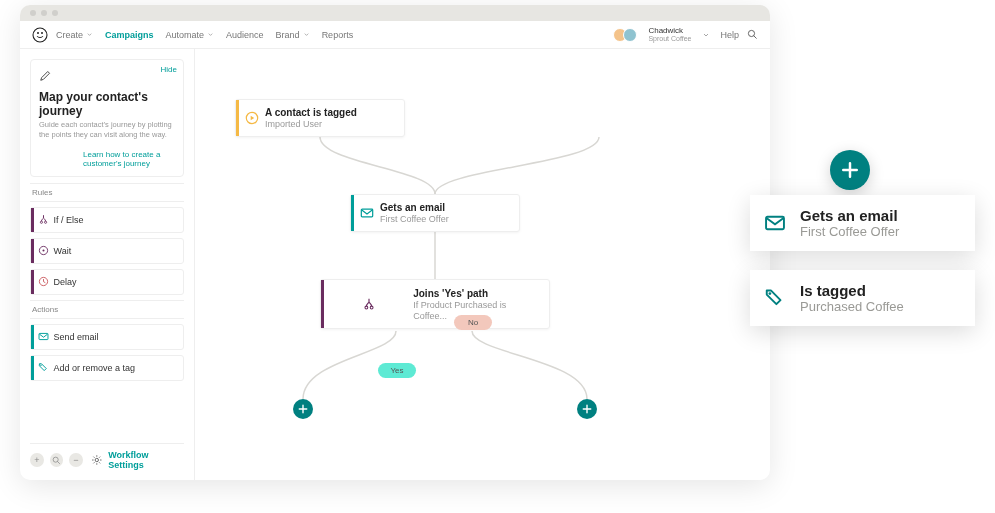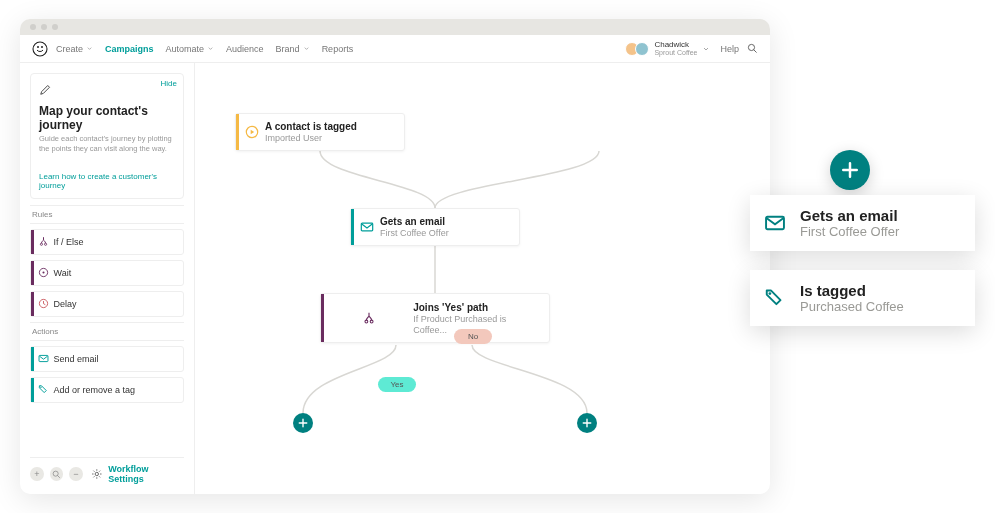--- a/index.html
+++ b/index.html
@@ -1,41 +1,41 @@
 <!DOCTYPE html>
 <html><head>
 <meta charset="utf-8">
 <style>
   * { box-sizing: border-box; margin: 0; padding: 0; font-family: -apple-system, BlinkMacSystemFont, "Segoe UI", Helvetica, Arial, sans-serif; }
   body { background: #fff; width: 995px; height: 513px; position: relative; overflow: hidden; }
 
   
   .window {
-    position: absolute; left: 20px; top: 19px; width: 750px; height: 475px;
+    position: absolute; left: 20px; top: 5px; width: 750px; height: 475px;
     background: #fff; border-radius: 10px;
     box-shadow: 0 6px 30px rgba(0,0,0,0.10);
     overflow: hidden;
   }
   .chrome-bar {
     height: 16px; background: #e7e6e2; display: flex; align-items: center;
     padding-left: 10px; gap: 5px;
   }
   .chrome-dot { width: 6px; height: 6px; border-radius: 50%; background: #d0cfcb; }
 
   
   .topnav {
     display: flex; align-items: center; height: 28px; padding: 0 12px;
     border-bottom: 1px solid #eee; font-size: 9px; color: #777;
   }
   .topnav .logo { width: 16px; height: 16px; margin-right: 8px; }
   .topnav .logo svg { width: 100%; height: 100%; }
   .topnav .navitem { margin-right: 12px; display: flex; align-items: center; gap: 3px; cursor: pointer; }
   .topnav .navitem.active { color: #009e9a; font-weight: 600; }
   .topnav .spacer { flex: 1; }
-  .topnav .avatar-group { display: flex; align-items: center; gap: 5px; }
+  .topnav .avatar-group { display: flex; align-items: center; gap: 11px; }
   .topnav .avatars { display: flex; }
   .topnav .avatars .av { width: 14px; height: 14px; border-radius: 50%; border: 1px solid #fff; margin-left: -4px; }
   .topnav .avatars .av:first-child { margin-left: 0; background: #f4c38a; }
   .topnav .avatars .av:nth-child(2){ background:#8fc3d0;}
   .topnav .usertext { display:flex; flex-direction:column; line-height:1; }
   .topnav .usertext .u1 { font-size:8px; color:#333; }
   .topnav .usertext .u2 { font-size:7px; color:#999; }
   .topnav .help { margin-left:10px; margin-right:8px; }
   .topnav .search-ico { width:11px; height:11px; }
 
@@ -44,22 +44,22 @@
 
   
   .sidebar { width: 175px; flex-shrink:0; border-right:1px solid #eee; padding:10px 10px 0 10px; display:flex; flex-direction:column; }
   .panel {
     border:1px solid #eee; border-radius:4px; padding:8px; position:relative;
     margin-bottom:6px; background:#fff;
   }
   .panel .hide { position:absolute; top:5px; right:6px; font-size:8px; color:#009e9a; cursor:pointer; }
   .panel .picon { width:14px; height:14px; margin-bottom:4px; }
   .panel .ptitle { font-size:12px; font-weight:600; color:#222; margin-bottom:2px;}
-  .panel .pdesc { font-size:7.5px; color:#999; line-height:1.3; margin-bottom:18px;}
-  .panel .plink { font-size:8px; color:#009e9a; cursor:pointer; }
+  .panel .pdesc { font-size:7.5px; color:#999; line-height:1.3; margin-bottom:10px;}
+  .panel .plink { font-size:8px; color:#009e9a; cursor:pointer;margin-left:44px; }
 
   .section-h { font-size:8px; color:#888; padding:4px 2px 4px 2px; border-top:1px solid #eee; border-bottom:1px solid #eee; margin-bottom:5px;}
   .block {
     border:1px solid #eee; border-radius:3px; background:#fff;
     display:flex; align-items:center; height:26px; margin-bottom:5px;
     font-size:9px; color:#333; cursor:pointer;
   }
   .block .stripe { width:2.5px; height:100%; }
   .stripe.purple { background:#6a2c5f; }
   .stripe.teal   { background:#009e9a; }

